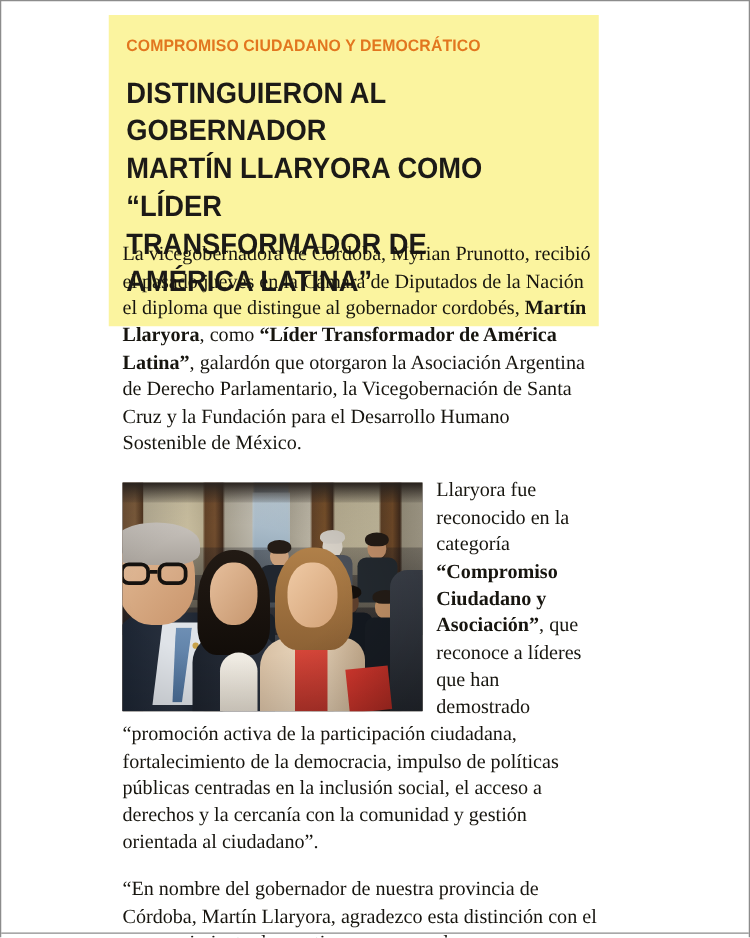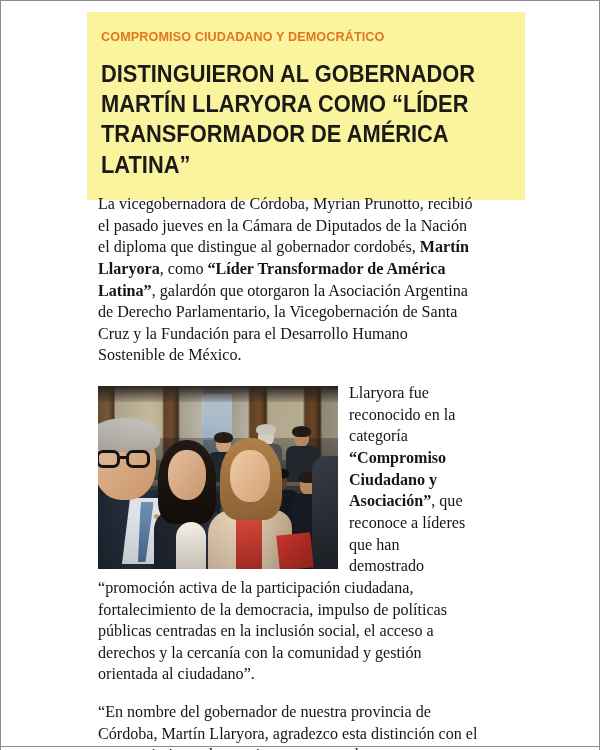--- a/index.html
+++ b/index.html
@@ -33,21 +33,21 @@
     top: 745px;
     height: 1px;
     background: #8c8c8c;
   }
 
   
   #headline-block {
     position: absolute;
     left: 86px;
     top: 11px;
-    width: 438px;
+    width: 392px;
     padding: 18px 14px 20px 14px;
     box-sizing: border-box;
     background: #fbf49f;
   }
 
   #kicker {
     font-family: "Liberation Sans", sans-serif;
     font-weight: bold;
     font-size: 13.3px;
     letter-spacing: 0.1px;

